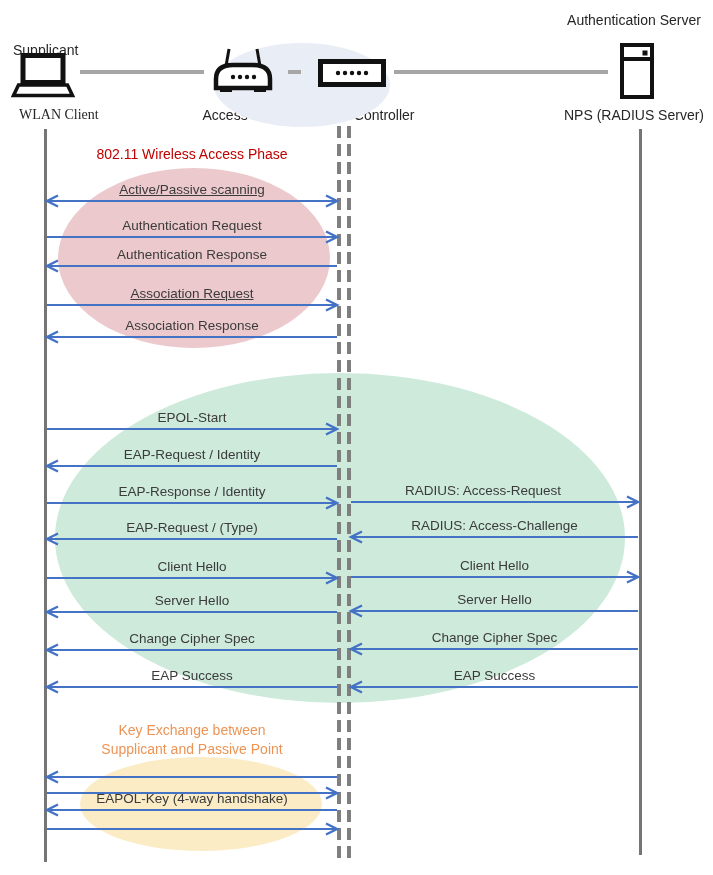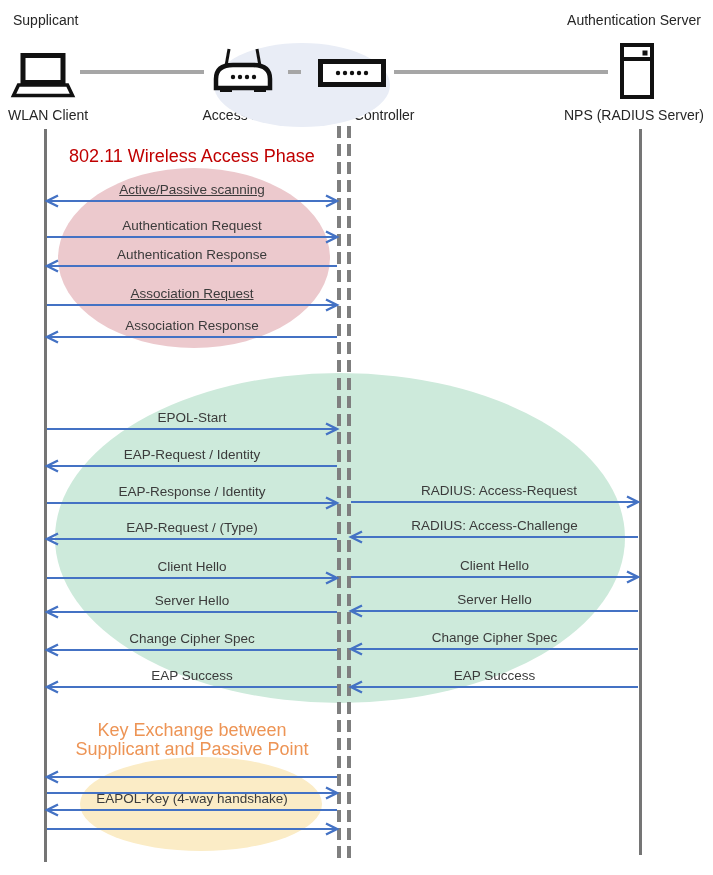--- a/index.html
+++ b/index.html
@@ -20,34 +20,34 @@
   
   .lifeline{position:absolute;width:3px;background:var(--lifeline);z-index:2;}
   .dashed-line{position:absolute;width:4px;top:126px;height:736px;z-index:2;
     background:repeating-linear-gradient(to bottom,var(--dashed-lifeline) 0px,var(--dashed-lifeline) 12px,transparent 12px,transparent 18px);}
   
   .phase-ellipse{position:absolute;border-radius:50%;z-index:1;}
   .ellipse-1{left:58px;top:168px;width:272px;height:180px;background:var(--phase1-fill);}
   .ellipse-2{left:55px;top:373px;width:570px;height:330px;background:var(--phase2-fill);}
   .ellipse-3{left:80px;top:757px;width:242px;height:94px;background:var(--phase3-fill);}
   
-  .phase-title{position:absolute;font-size:18px;z-index:4;text-align:center;width:300px;white-space:nowrap;}
+  .phase-title{position:absolute;font-size:14px;z-index:4;text-align:center;width:300px;white-space:nowrap;}
   .title-1{left:42px;top:146px;color:var(--phase1-title);}
   .title-2{left:46px;top:376px;color:var(--phase2-title);}
   .title-3{left:42px;top:721px;color:var(--phase3-title);line-height:19px;white-space:normal;}
   
   .msg-arrow{position:absolute;z-index:4;overflow:visible;}
   .msg-label{position:absolute;z-index:4;width:300px;text-align:center;font-size:13.5px;line-height:16px;color:var(--message-text);white-space:nowrap;}
 </style>
 </head>
 <body>
 
 <div class="canvas">
 
-  <div class="role-label" style="left:13px;">Supplicant</div>
+  <div class="role-label" style="left:13px;margin-top:30px;">Supplicant</div>
   <div class="role-label centered" style="left:484px;">Authentication Server</div>
 
   <div class="auth-ellipse"></div>
 
   <div class="connector" style="left:80px;width:124px;"></div>
   <div class="connector" style="left:288px;width:13px;"></div>
   <div class="connector" style="left:394px;width:214px;"></div>
 
   <svg class="icon-svg" style="left:10px;top:52px;" width="66" height="48" viewBox="0 0 66 48">
     <rect class="icon-fillwhite" x="13" y="3.5" width="40" height="27" stroke-width="5"></rect>
@@ -74,21 +74,21 @@
     <circle class="icon-fill" cx="41" cy="14" r="2.2"></circle>
     <circle class="icon-fill" cx="48" cy="14" r="2.2"></circle>
   </svg>
 
   <svg class="icon-svg" style="left:620px;top:43px;" width="34" height="56" viewBox="0 0 34 56">
     <rect class="icon-fillwhite" x="2" y="2" width="30" height="52" stroke-width="4"></rect>
     <path class="icon-stroke" d="M2 16 H32" stroke-width="4"></path>
     <rect class="icon-fill" x="22.5" y="7.5" width="5" height="5"></rect>
   </svg>
 
-  <div class="device-label" style="left:8px;">WLAN Client</div>
+  <div class="device-label" style="left:19px;font-family:Liberation Serif, serif;">WLAN Client</div>
   <div class="device-label centered" style="left:93px;">Access Point</div>
   <div class="device-label centered" style="left:212px;">WLAN Controller</div>
   <div class="device-label centered" style="left:484px;">NPS (RADIUS Server)</div>
 
   <div class="lifeline" style="left:44px;top:129px;height:733px;"></div>
   <div class="dashed-line" style="left:337px;"></div>
   <div class="dashed-line" style="left:347px;"></div>
   <div class="lifeline" style="left:639px;top:129px;height:726px;"></div>
 
   <div class="phase-ellipse ellipse-1"></div>
@@ -140,21 +140,21 @@
       <div class="msg-label" style="left: 42px; top: 447px;">EAP-Request / Identity</div>
       <svg width="292" height="16" class="msg-arrow" style="left: 46px; top: 495px;">
         <line x1="1" y1="8" x2="291" y2="8" stroke="#4472C4" stroke-width="2.2"></line>
         <polyline points="280,2.5 291,8 280,13.5" fill="none" stroke="#4472C4" stroke-width="2.4"></polyline>
       </svg>
       <div class="msg-label" style="left: 42px; top: 484px;">EAP-Response / Identity</div>
       <svg width="289" height="16" class="msg-arrow" style="left: 350px; top: 494px;">
         <line x1="1" y1="8" x2="288" y2="8" stroke="#4472C4" stroke-width="2.2"></line>
         <polyline points="277,2.5 288,8 277,13.5" fill="none" stroke="#4472C4" stroke-width="2.4"></polyline>
       </svg>
-      <div class="msg-label" style="left: 349px; top: 483px;">RADIUS: Access-Request</div>
+      <div class="msg-label" style="left: 333px; top: 483px;">RADIUS: Access-Request</div>
       <svg width="292" height="16" class="msg-arrow" style="left: 46px; top: 531px;">
         <line x1="1" y1="8" x2="291" y2="8" stroke="#4472C4" stroke-width="2.2"></line>
         <polyline points="12,2.5 1,8 12,13.5" fill="none" stroke="#4472C4" stroke-width="2.4"></polyline>
       </svg>
       <div class="msg-label" style="left: 42px; top: 520px;">EAP-Request / (Type)</div>
       <svg width="289" height="16" class="msg-arrow" style="left: 350px; top: 529px;">
         <line x1="1" y1="8" x2="288" y2="8" stroke="#4472C4" stroke-width="2.2"></line>
         <polyline points="12,2.5 1,8 12,13.5" fill="none" stroke="#4472C4" stroke-width="2.4"></polyline>
       </svg>
       <div class="msg-label" style="left: 344.5px; top: 518px;">RADIUS: Access-Challenge</div>

